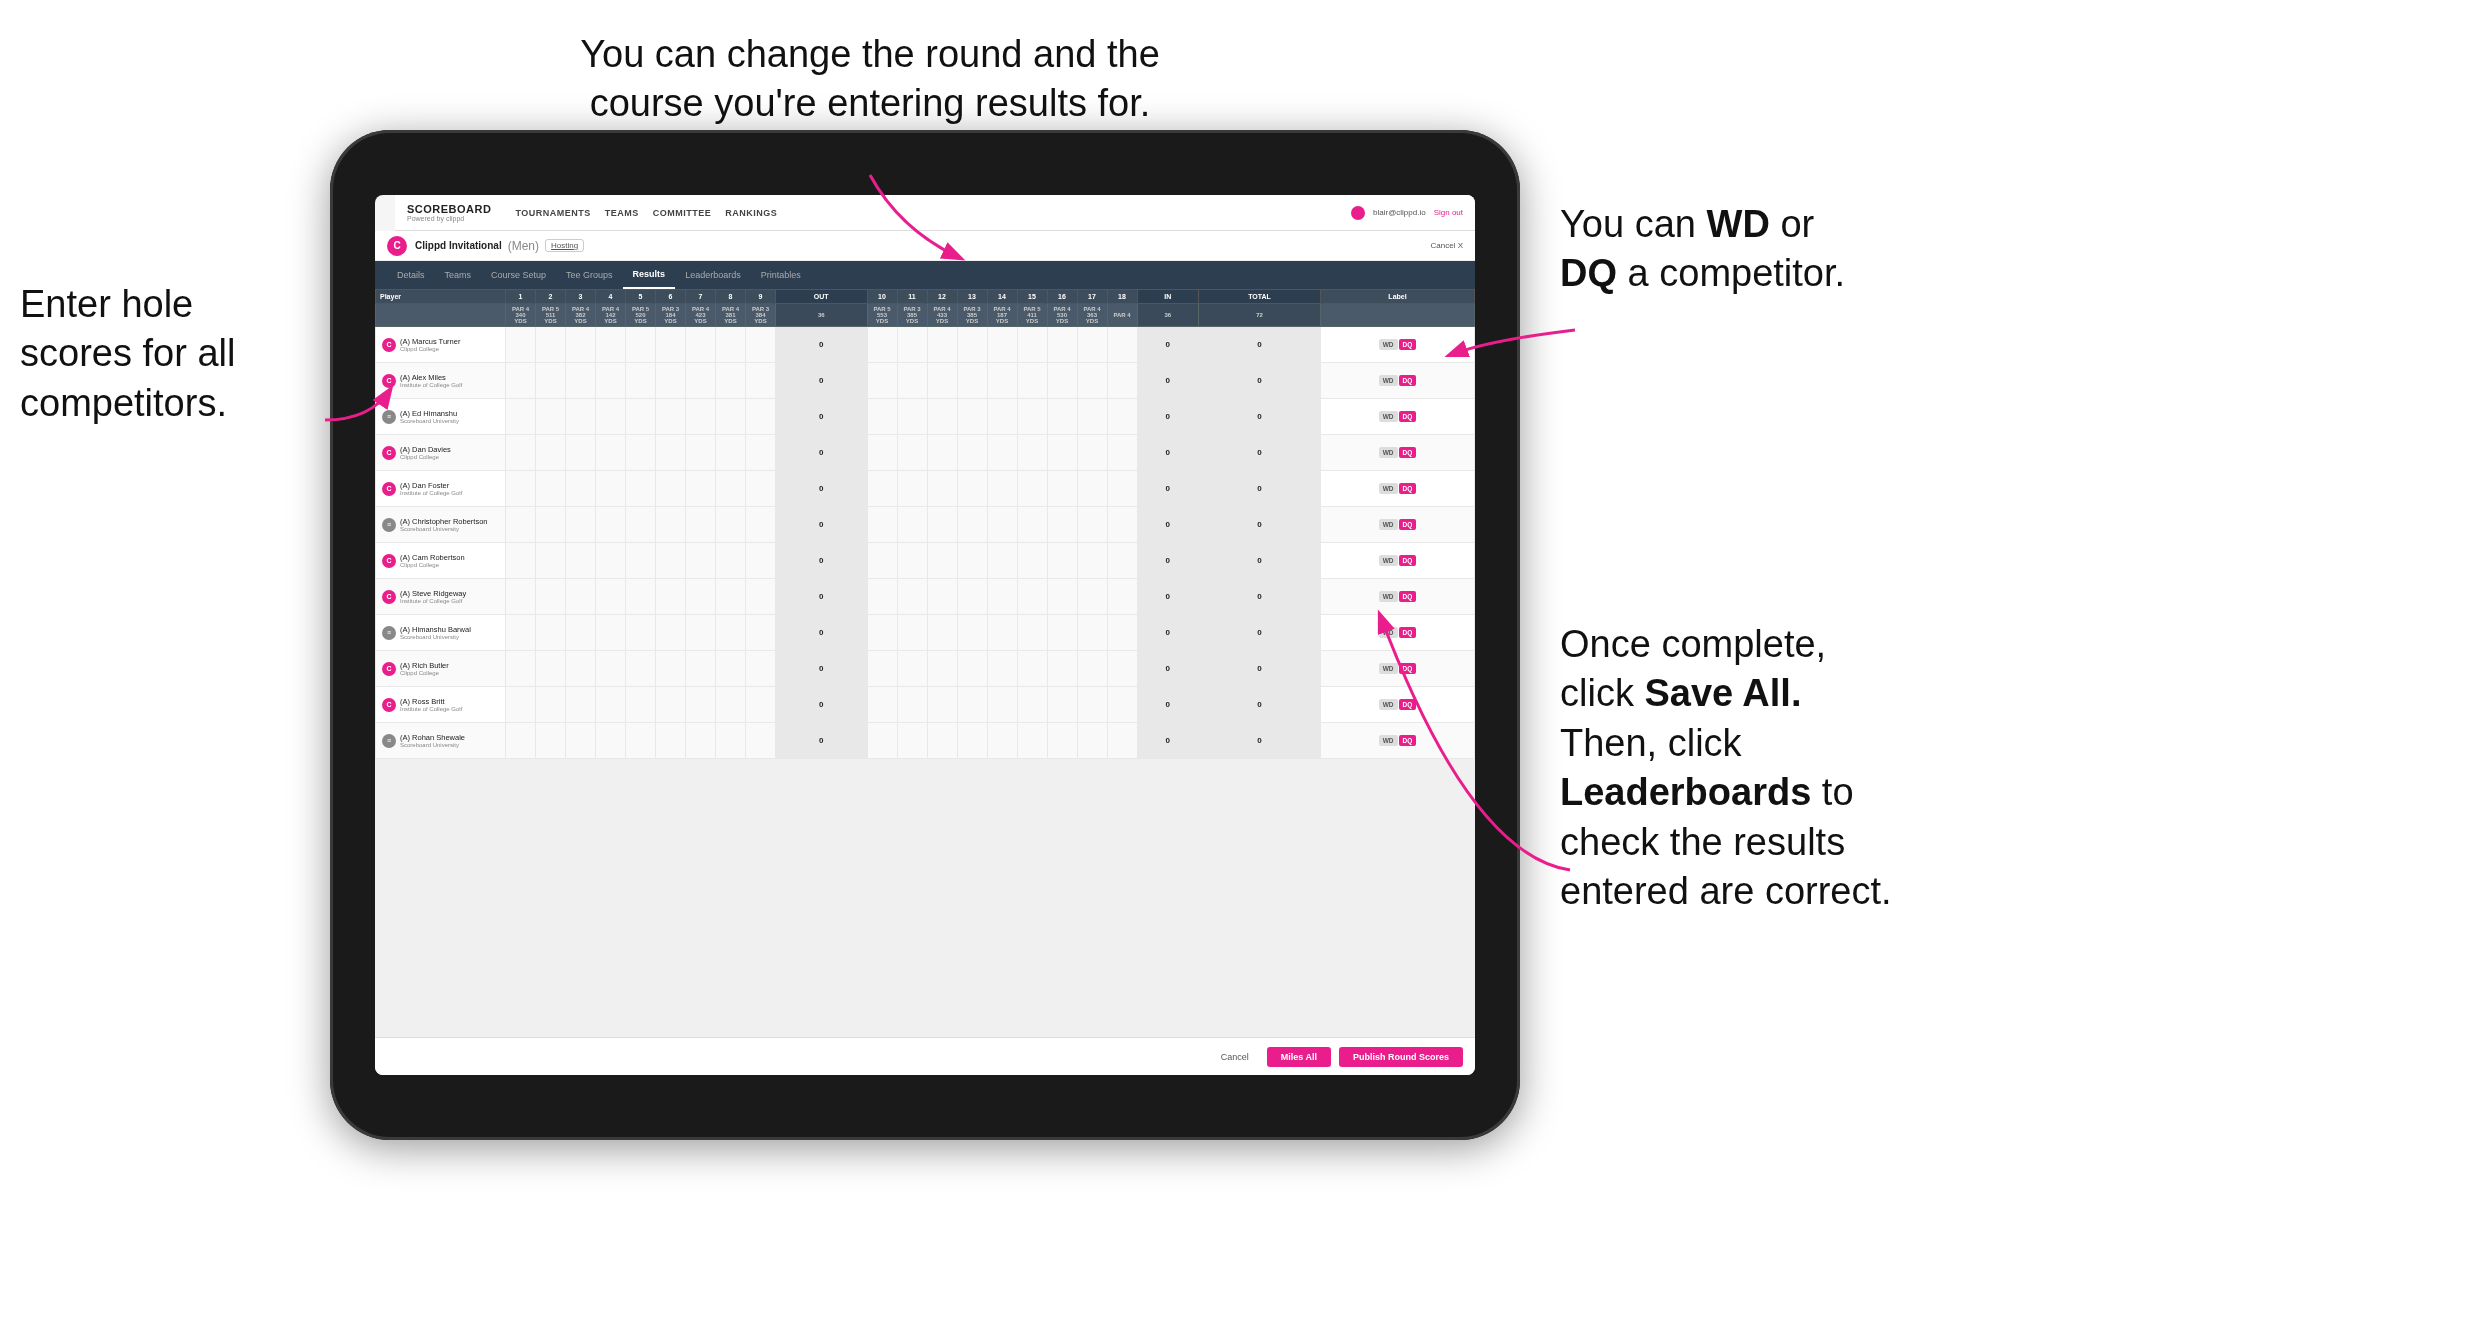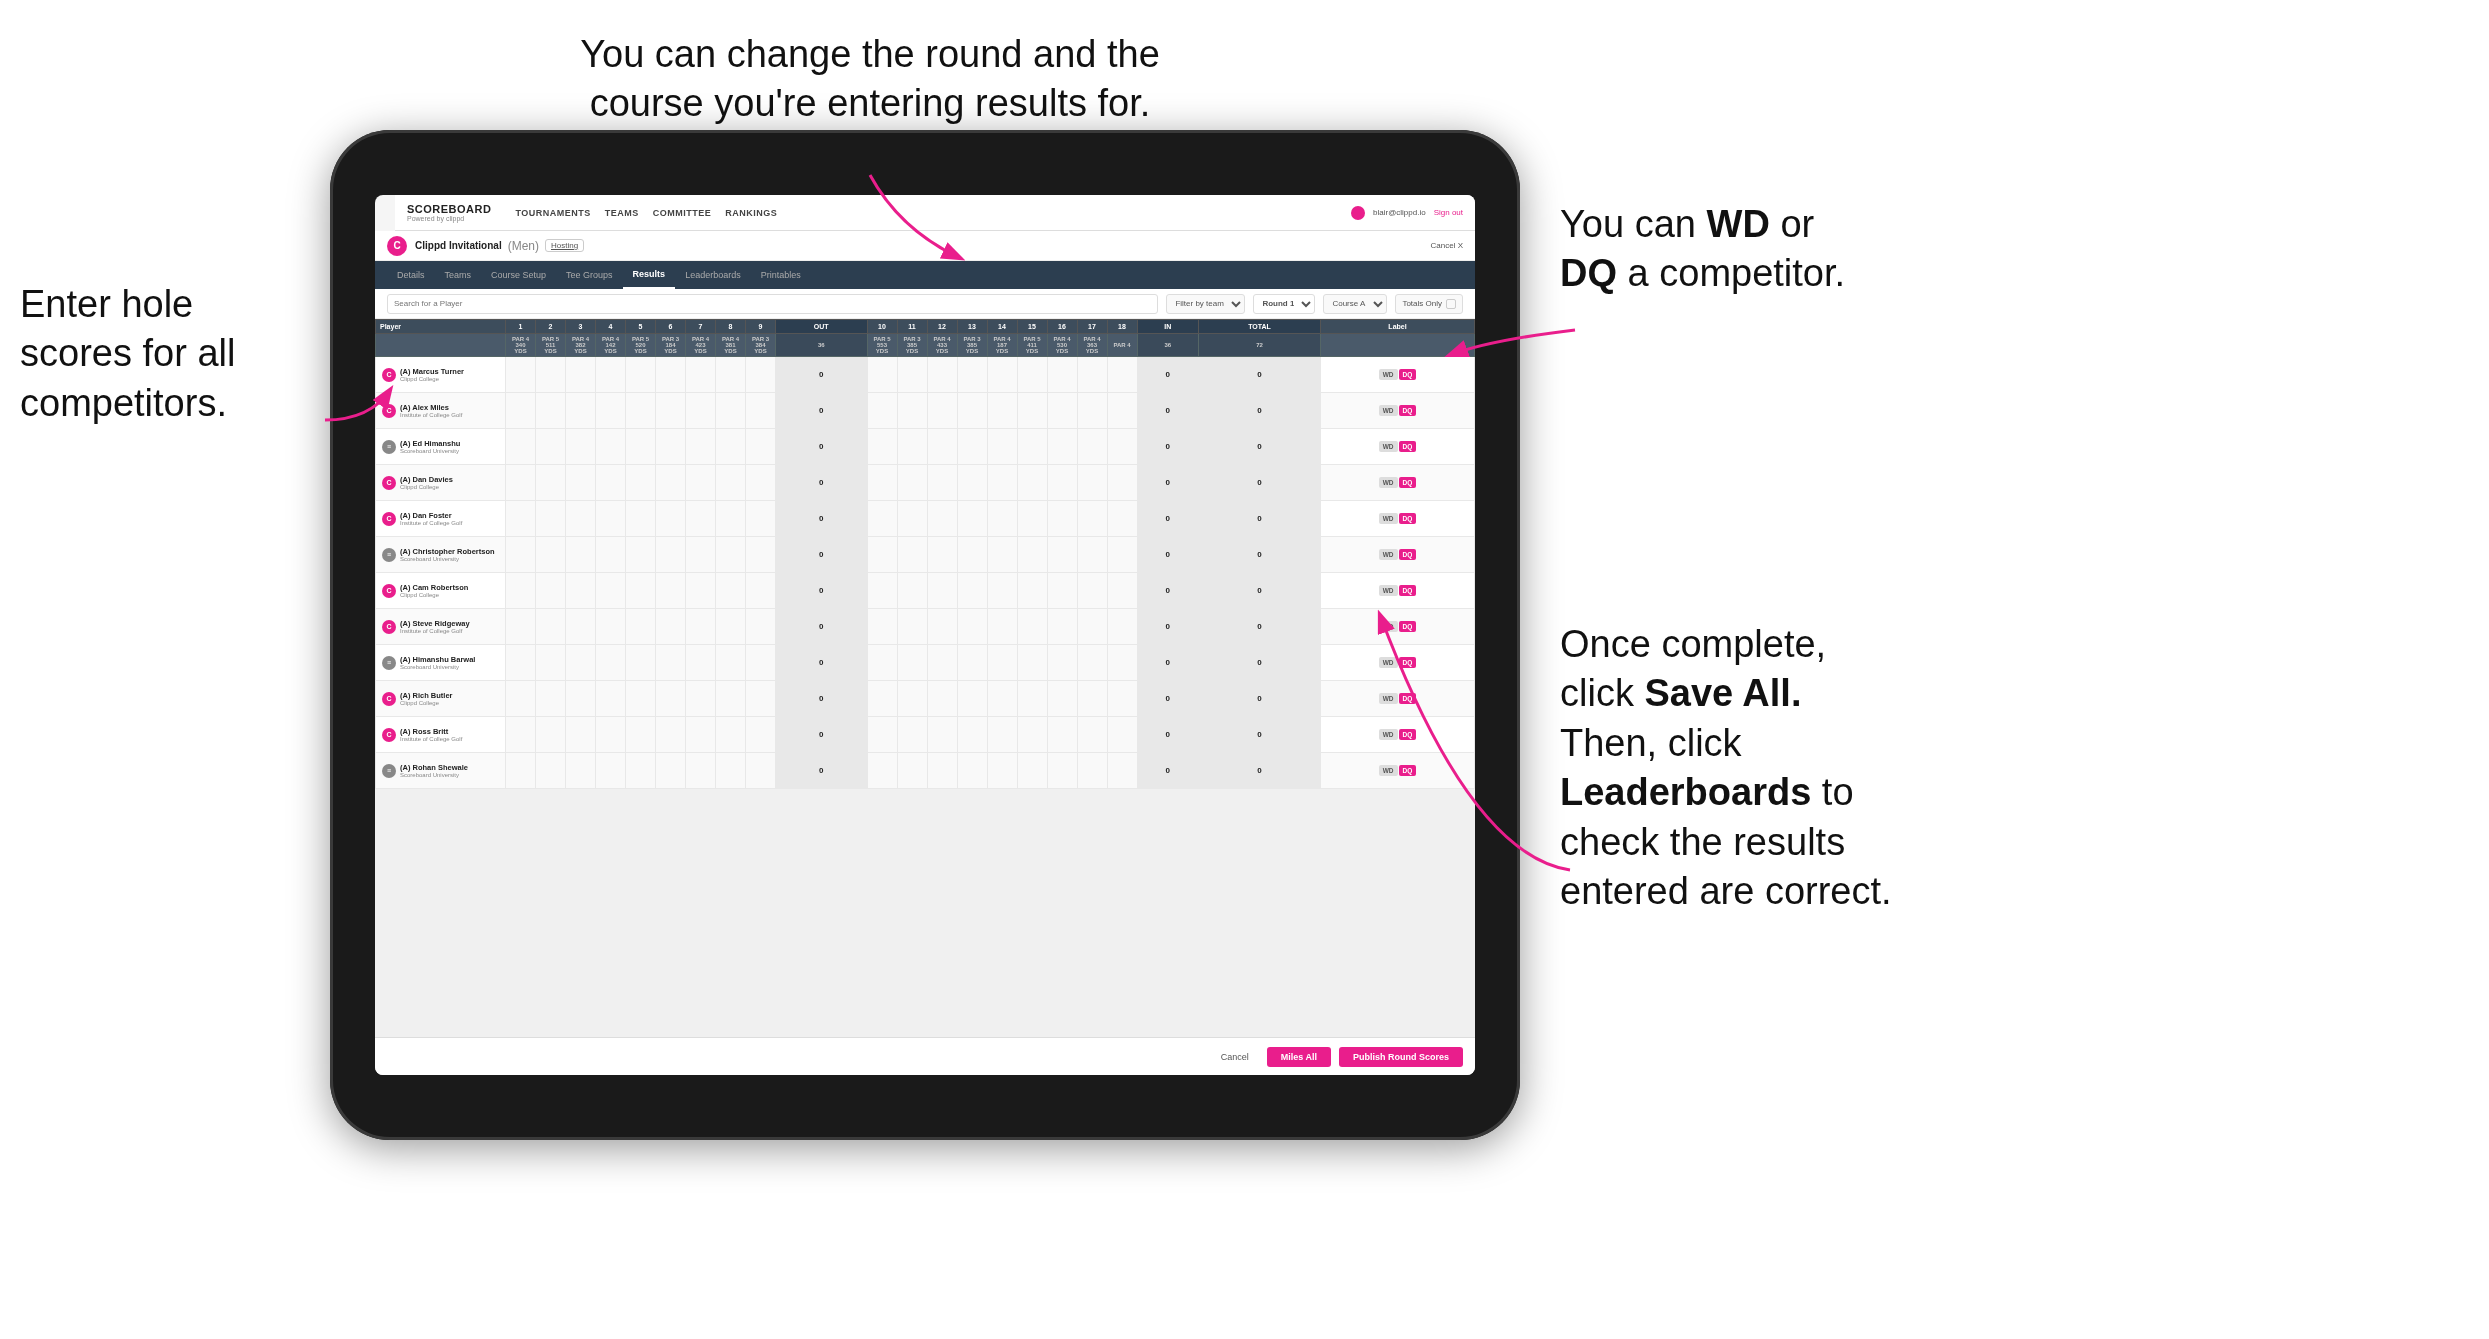--- a/index.html
+++ b/index.html
@@ -324,21 +324,21 @@
       font-weight: 700;
       flex-shrink: 0;
     }
 
     .avatar-red { background: #e91e8c; color: white; }
     .avatar-gray { background: #888; color: white; }
 
     .player-details {}
     .player-name {
       font-size: 7.5px;
-      font-weight: 700;
+      font-weight: 400;
       color: #222;
     }
 
     .player-org {
       font-size: 6px;
       color: #888;
     }
 
     .score-cell {
       background: #f9f9f9;
@@ -516,37 +516,20 @@
     <div class="tab-bar">
       <div class="tab">Details</div>
       <div class="tab">Teams</div>
       <div class="tab">Course Setup</div>
       <div class="tab">Tee Groups</div>
       <div class="tab active">Results</div>
       <div class="tab">Leaderboards</div>
       <div class="tab">Printables</div>
     </div>
 
-    <div class="filter-bar">
-      <input type="text" class="search-input" placeholder="Search for a Player" style="">
-      <select class="filter-select">
-        <option>Filter by team</option>
-      </select>
-      <select class="round-select">
-        <option>Round 1</option>
-        <option>Round 2</option>
-      </select>
-      <select class="filter-select">
-        <option>Course A</option>
-      </select>
-      <div class="totals-toggle">
-        <span>Totals Only</span>
-        <span style="width:10px;height:10px;border:1px solid #ccc;display:inline-block;border-radius:2px;"></span>
-      </div>
-    </div>
 
     <div class="scorecard-container">
       <table class="scorecard-table">
         <thead>
           <tr class="header-row">
             <th class="player-col">Player</th>
             <th>1</th>
             <th>2</th>
             <th>3</th>
             <th>4</th>

